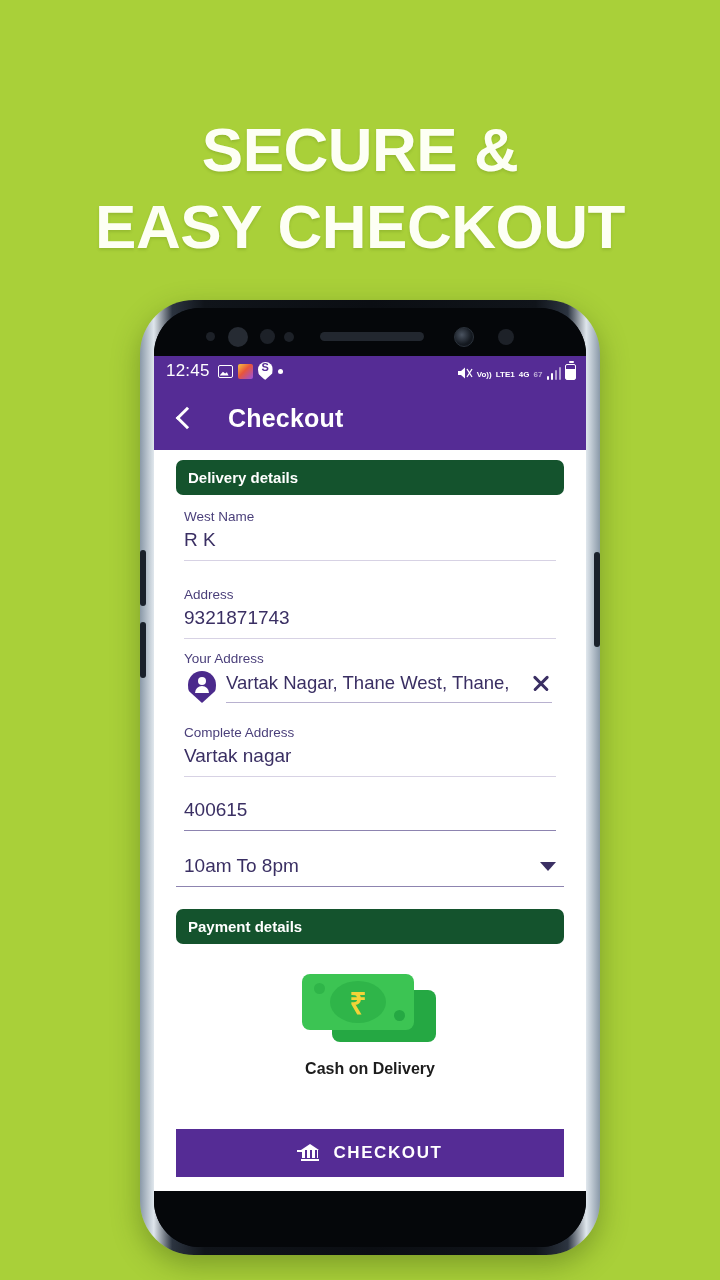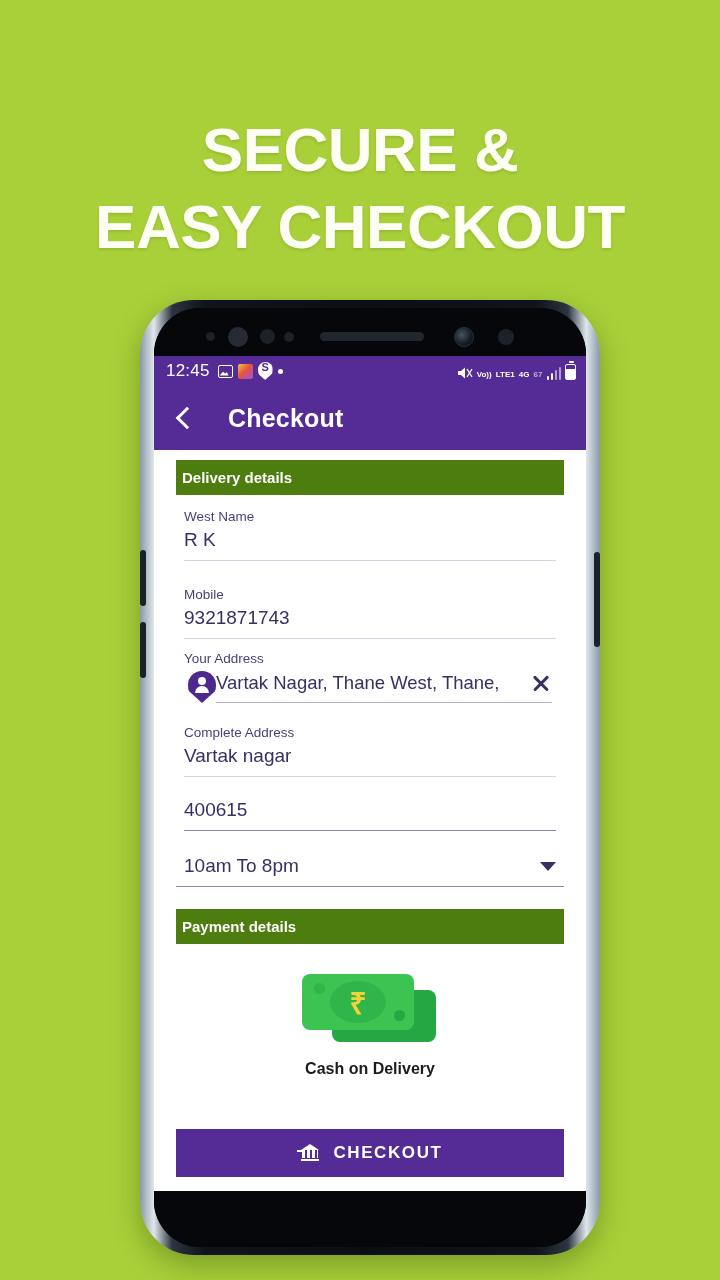--- a/index.html
+++ b/index.html
@@ -144,34 +144,34 @@
     transform: rotate(45deg);
   }
   .appbar-title { font-size: 25px; font-weight: bold; margin-left: 28px; letter-spacing: .2px; }
 
   
   .content {
     position: absolute; top: 94px; left: 0; right: 0; bottom: 0;
     background: #fff; overflow: hidden; padding: 0 22px;
   }
   .section-pill {
-    background: #4d7c0f; color: #fff; border-radius: 0;
-    font-size: 15px; font-weight: bold; padding: 9px 6px;
+    background: #14532d; color: #fff; border-radius: 7px;
+    font-size: 15px; font-weight: bold; padding: 9px 12px;
     margin-top: 10px;
   }
   .field { margin-top: 14px; padding: 0 8px; }
   .field-label { font-size: 13.5px; color: #4a3f7a; margin-bottom: 5px; }
   .field-value {
     font-size: 19px; color: #3a2f63; padding-bottom: 9px;
     border-bottom: 1.6px solid #d7d2e4;
   }
   .field-plain { margin-top: 22px; padding: 0 8px; }
   .field-plain .field-value { border-bottom: 1.6px solid #8d84b0; }
 
-  .addr-row { display: flex; align-items: center; padding: 0 4px; margin-top: 4px; }
+  .addr-row { display: flex; align-items: center; gap: 10px; padding: 0 4px; margin-top: 4px; }
   .pin-icon { width: 28px; height: 32px; flex: none; position: relative; }
   .pin-icon .pin-body {
     position: absolute; inset: 0;
     background: #4b2a8c;
     border-radius: 50% 50% 50% 50% / 44% 44% 56% 56%;
     clip-path: polygon(50% 100%, 0 60%, 0 0, 100% 0, 100% 60%);
   }
   .pin-icon .pin-head {
     position: absolute; left: 10px; top: 6px; width: 8px; height: 8px;
     border-radius: 50%; background: #fff;
@@ -347,21 +347,21 @@
       <div class="content">
 
         <div class="section-pill">Delivery details</div>
 
         <div class="field">
           <div class="field-label">West Name</div>
           <div class="field-value">R K</div>
         </div>
 
         <div class="field" style="margin-top:26px">
-          <div class="field-label">Mobile</div>
+          <div class="field-label">Address</div>
           <div class="field-value">9321871743</div>
         </div>
 
         <div class="field" style="margin-top:12px; border-bottom:none">
           <div class="field-label">Your Address</div>
           <div class="addr-row">
             <span class="pin-icon">
               <span class="pin-body"></span>
                 <span class="pin-head"></span>
                 <span class="pin-torso"></span>

